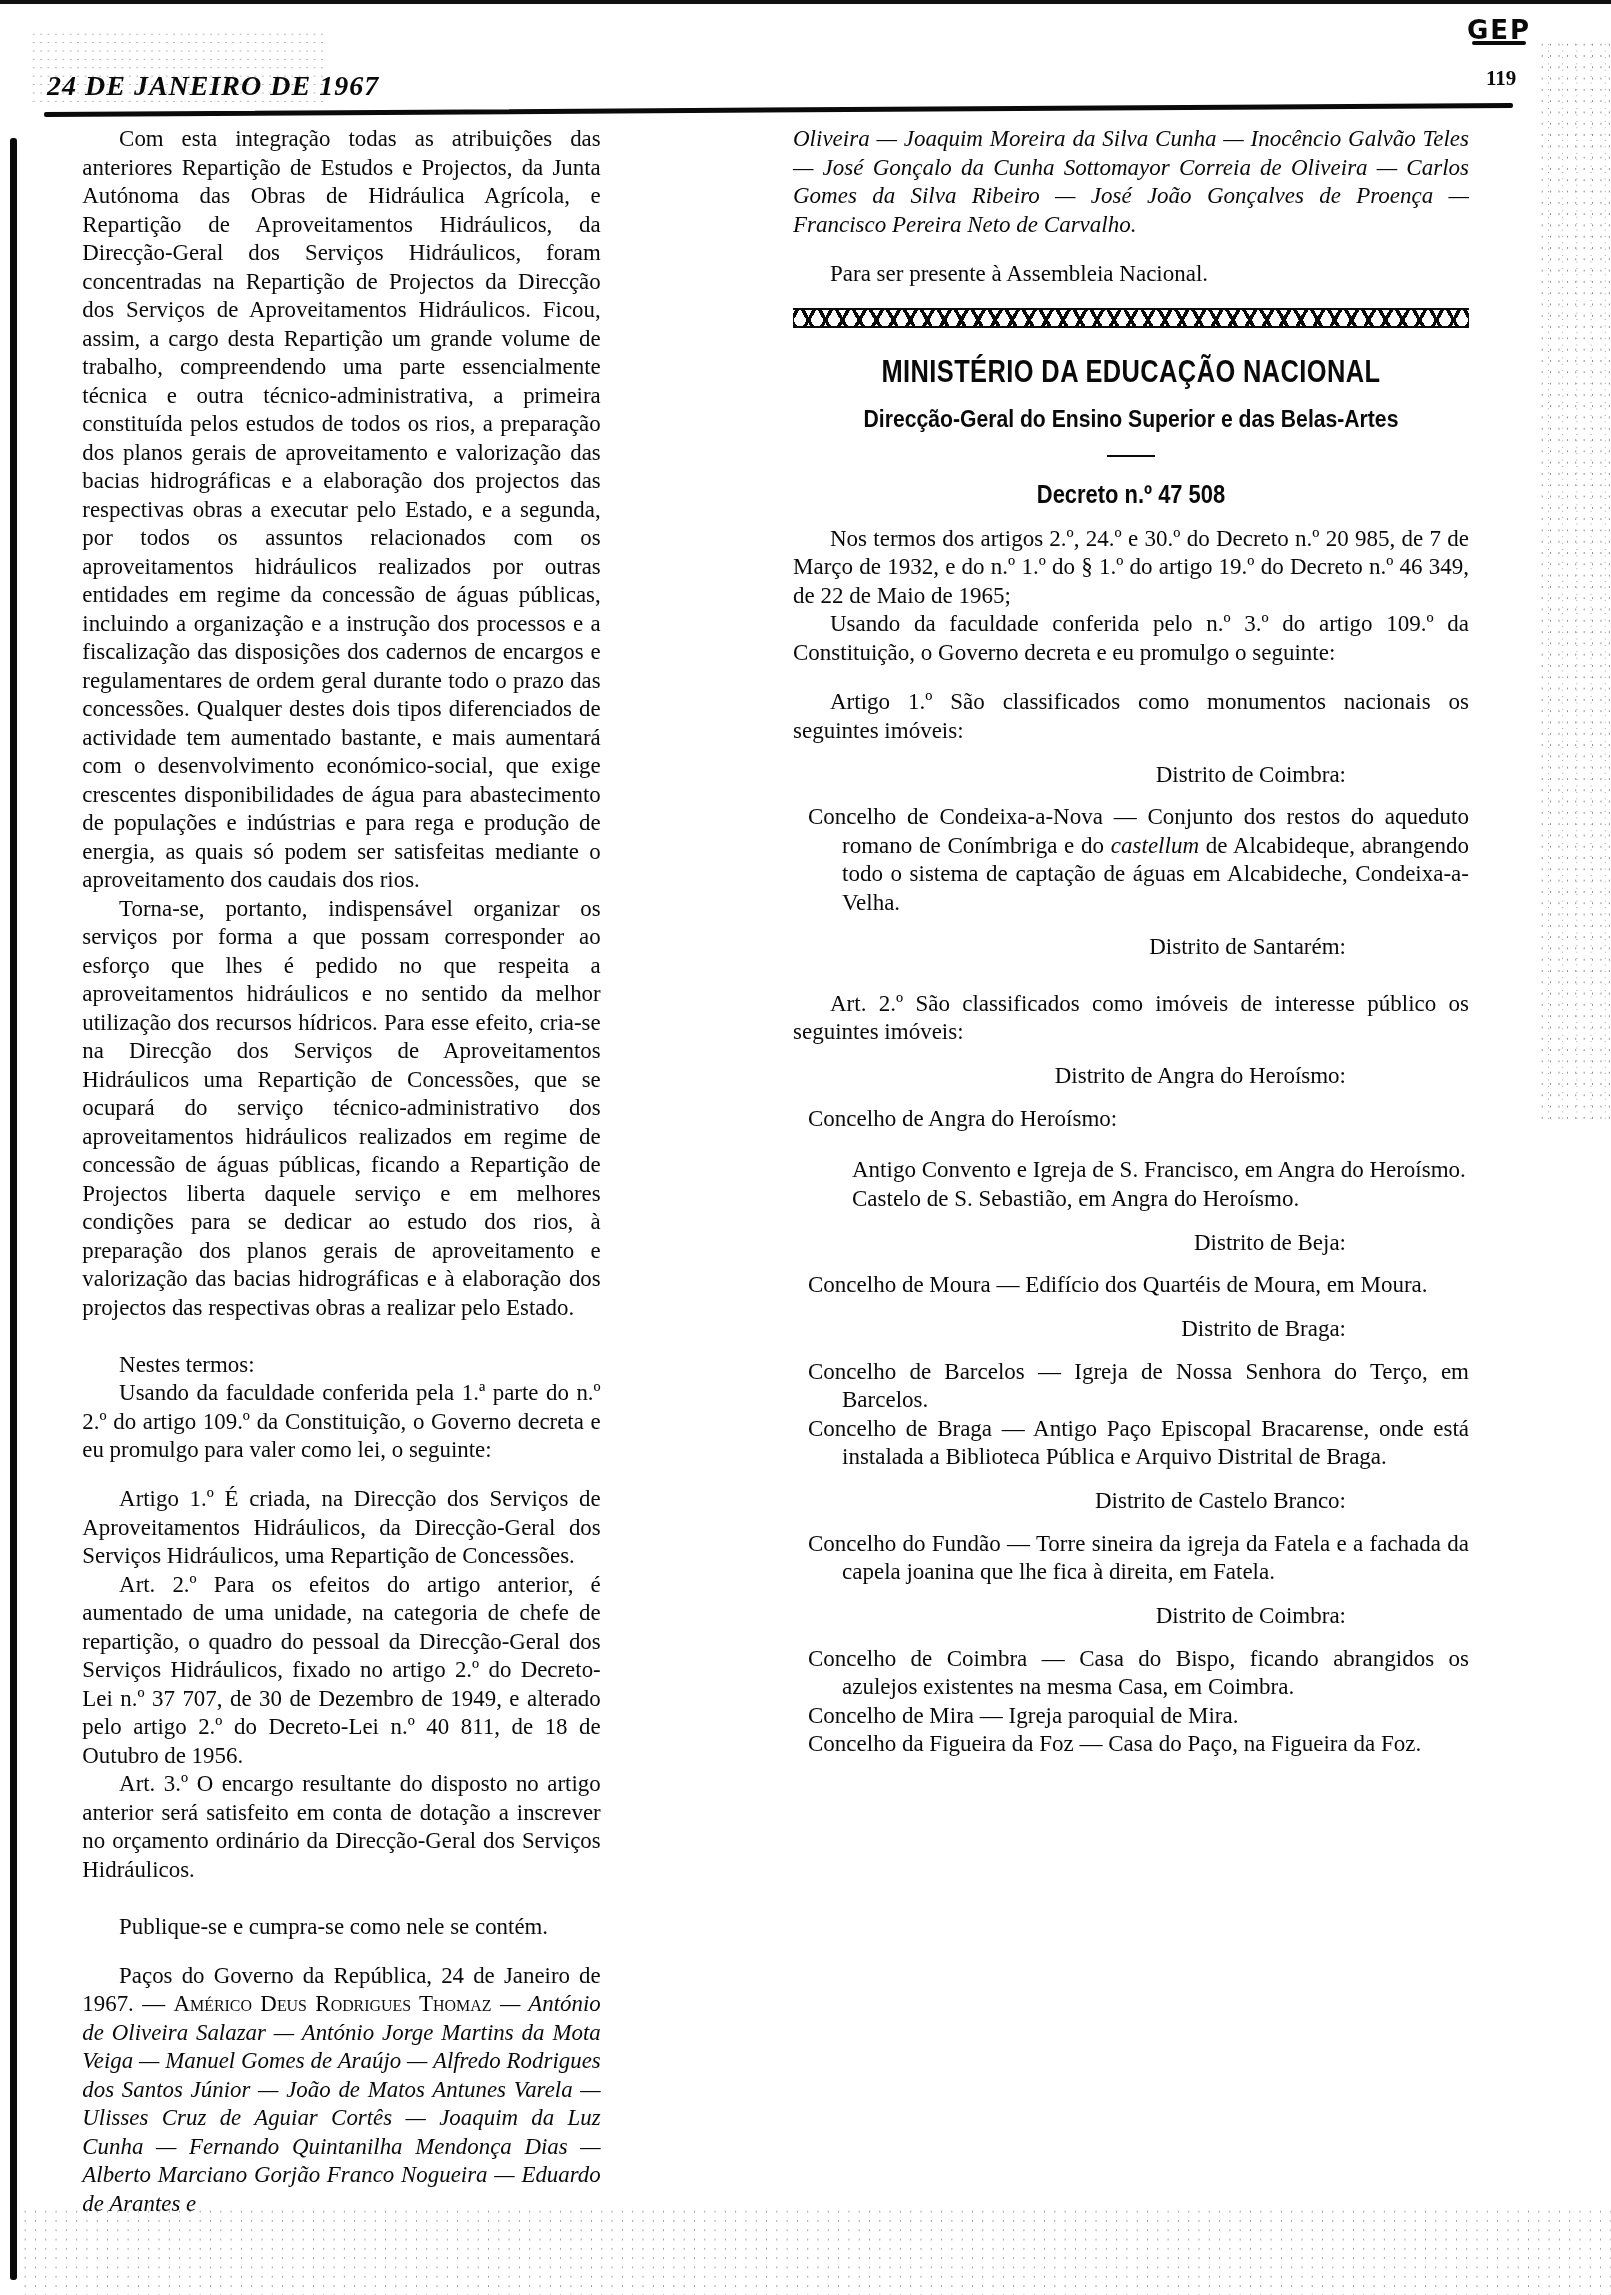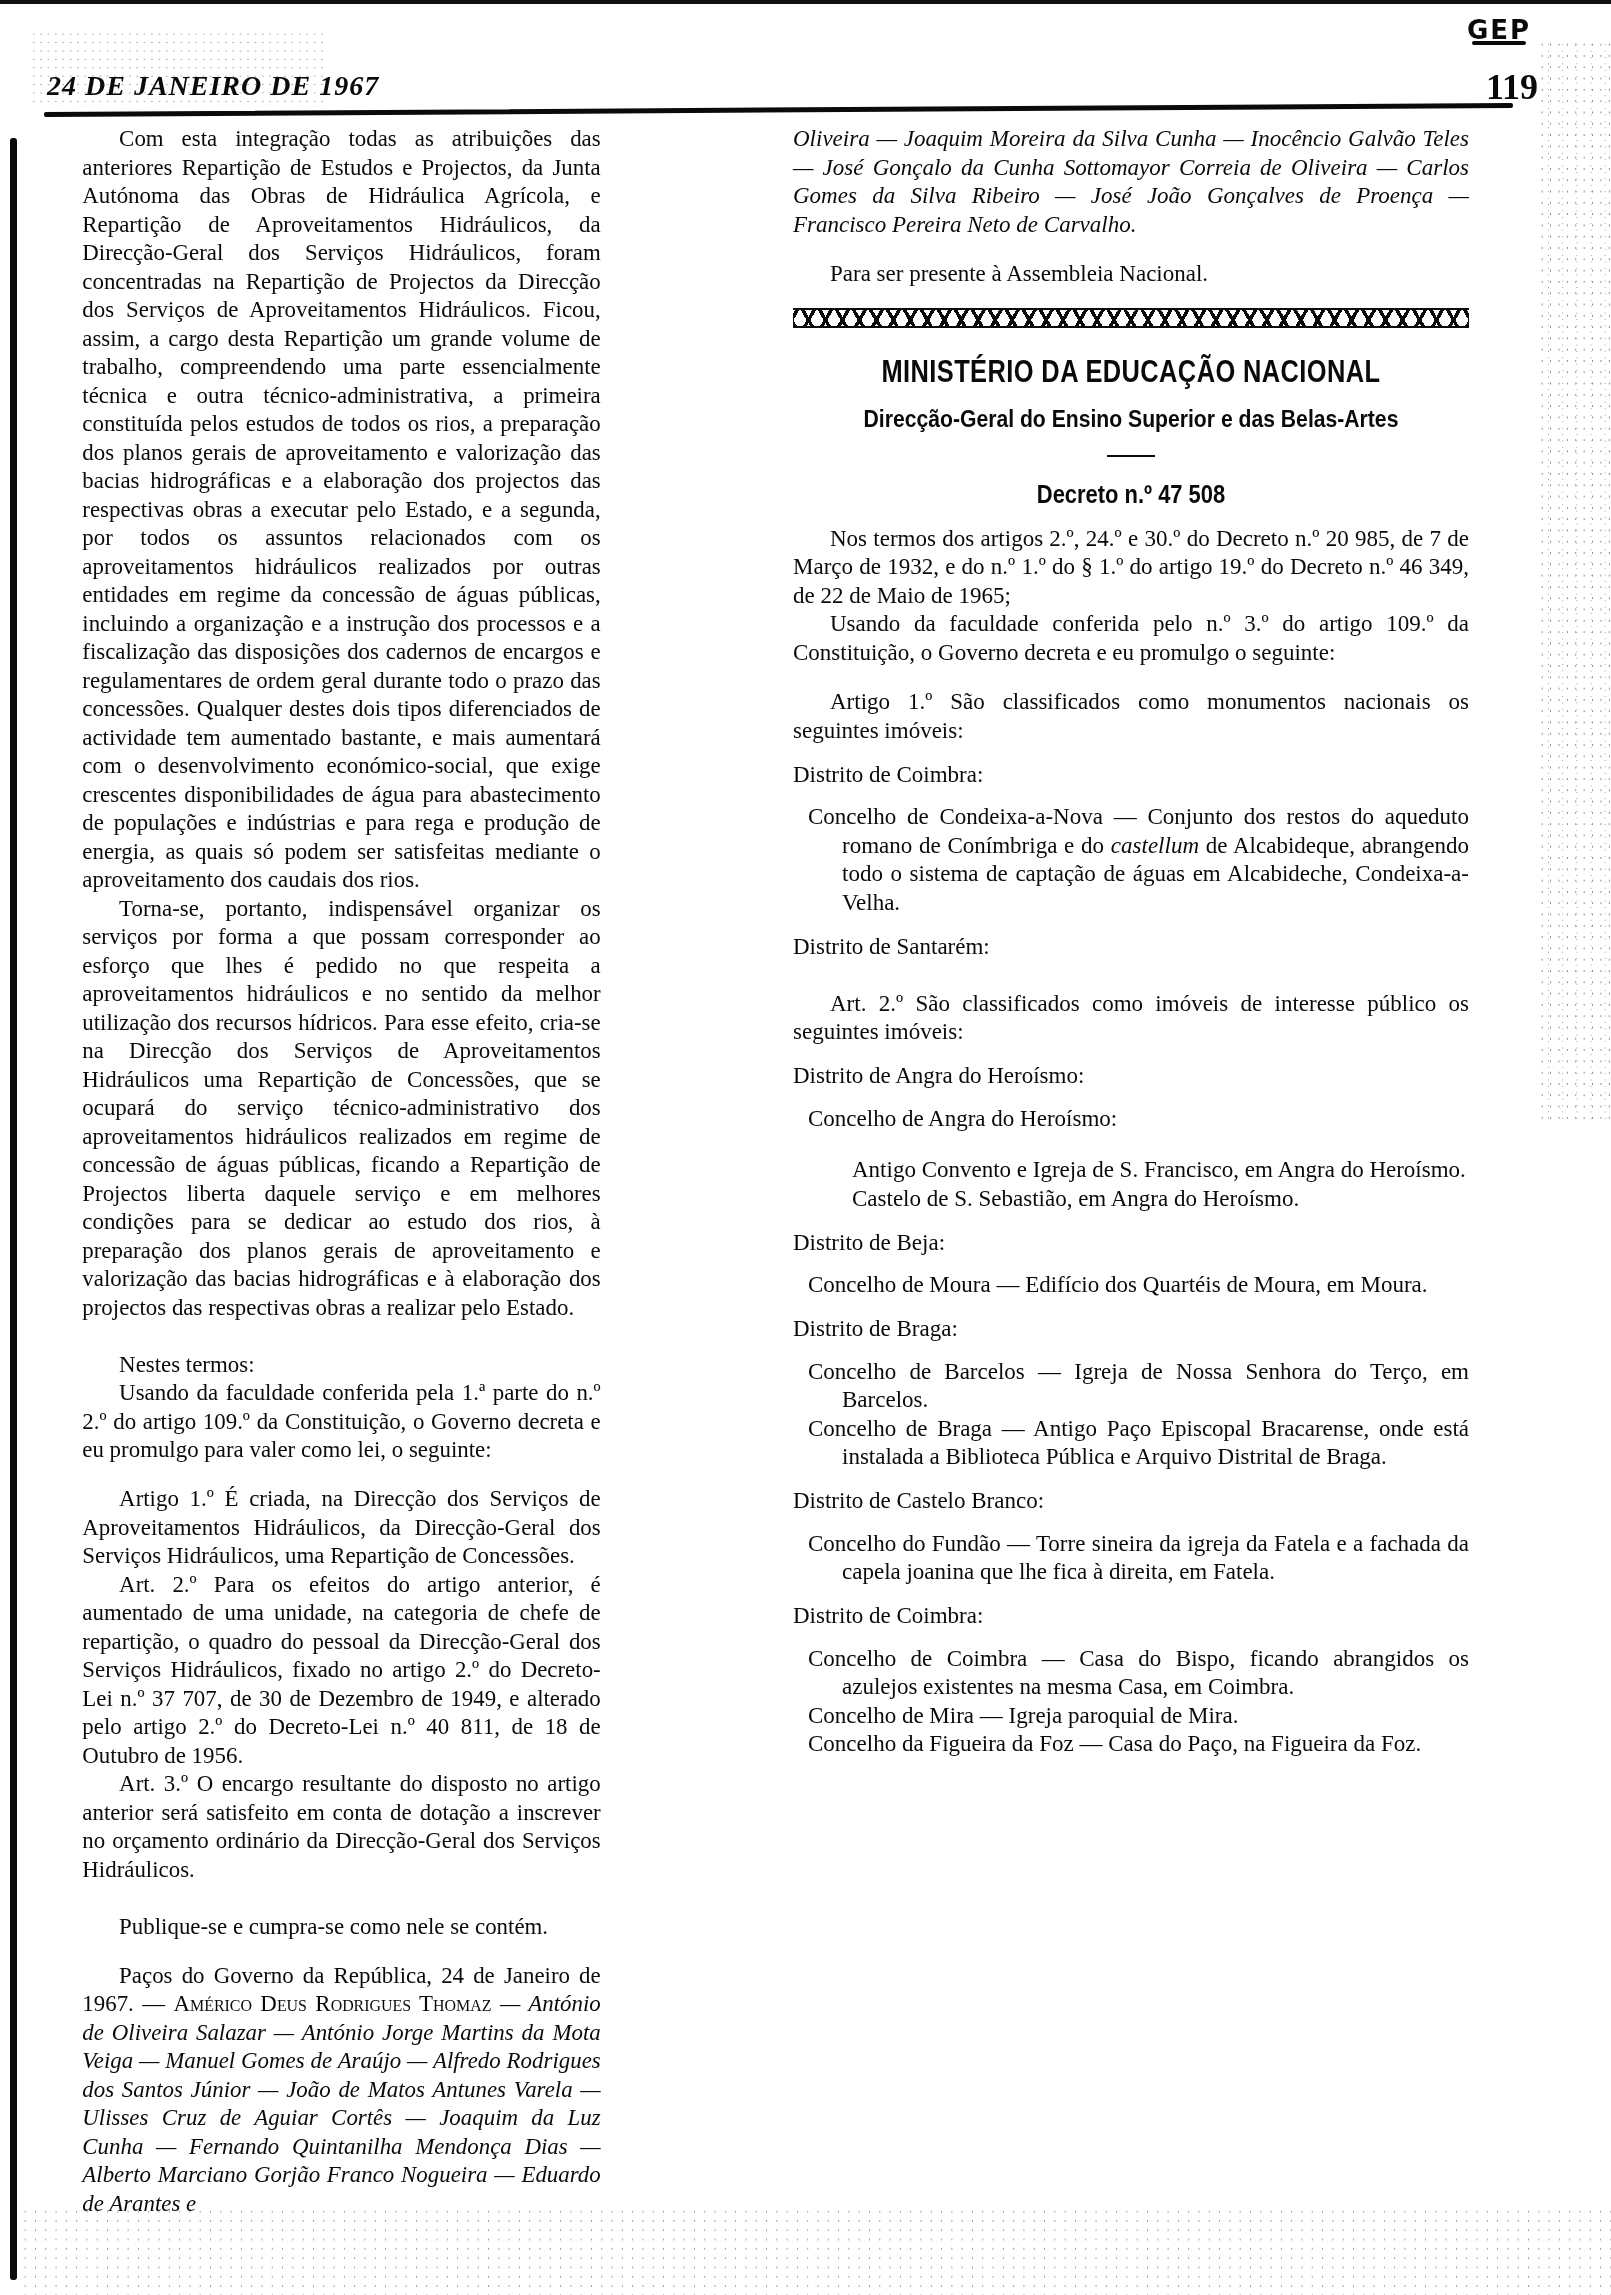--- a/index.html
+++ b/index.html
@@ -18,21 +18,21 @@
     background-size: 8.4px 11.3px, 14.2px 6.4px; background-position: 0 0, 3.4px 2.5px; opacity: .55; }
   .speckle-bottom { position: absolute; left: 19.7px; bottom: 0; width: 1592px; height: 88px;
     background-image: radial-gradient(#222 0.6px, transparent 0.8px), radial-gradient(#333 0.5px, transparent 0.7px);
     background-size: 10.3px 9.3px, 16px 5.4px; opacity: .45; }
   .speckle-topleft { position: absolute; left: 29.5px; top: 29.5px; width: 295px; height: 74px;
     background-image: radial-gradient(#333 0.6px, transparent 0.7px); background-size: 7.4px 8.4px; opacity: .4; }
 
   
   .header-date { position: absolute; left: 47px; top: 70px; font-size: 28px; font-weight: bold; font-style: italic; letter-spacing: 1px; }
   .header-rule { position: absolute; left: 44px; top: 112px; width: 1469px; height: 4.9px; background: #0a0a0a; border-radius: 2px; transform: rotate(-0.35deg); transform-origin: left; }
-  .page-number { position: absolute; left: 1486px; top: 66px; font-size: 36px; font-weight: bold; }
+  .page-number { position: absolute; left: 1486px; top: 66px; font-size: 21px; font-weight: bold; }
   .handwritten-mark { position: absolute; left: 1467px; top: 14.7px; font-size: 26px; font-family: "DejaVu Sans", sans-serif; font-weight: bold; letter-spacing: 2px; }
   .handwritten-mark::after { content: ""; position: absolute; left: 4.9px; right: 4.9px; bottom: 0; height: 3.4px; background: #0a0a0a; border-radius: 2px; }
 
   
   .col { position: absolute; top: 125px; font-size: 23px; line-height: 28.5px; text-align: justify; }
   .col-left { left: 81px; width: 516px; transform: scaleX(0.995); }
   .col-left, .col-right { hyphens: manual; }
   .col-left { width: 518px; }
   .col-right { left: 793px; width: 676px; }
   .col-left { width: 518px; }
@@ -46,21 +46,21 @@
   .ornament { height: 16.7px; margin: 19.7px 0 23.6px 0;
     background:
       repeating-linear-gradient(60deg, #0a0a0a 0 3.4px, transparent 3.4px 14.7px),
       repeating-linear-gradient(-60deg, #0a0a0a 0 3.4px, transparent 3.4px 14.7px);
     border-top: 2px solid #0a0a0a; border-bottom: 2px solid #0a0a0a; }
 
   .ministry { text-align: center; font-family: "Liberation Sans", "DejaVu Sans", sans-serif; font-weight: bold; font-size: 31px; line-height: 39px; letter-spacing: 0.5px; transform: scaleX(0.82); }
   .direction { text-align: center; font-family: "Liberation Sans", "DejaVu Sans", sans-serif; font-weight: bold; font-size: 24.6px; line-height: 34px; margin-top: 10.8px; transform: scaleX(0.86); }
   .short-rule { width: 48px; height: 2.9px; background: #0a0a0a; margin: 18.7px auto 19.7px auto; }
   .decree-title { text-align: center; font-family: "Liberation Sans", "DejaVu Sans", sans-serif; font-weight: bold; font-size: 25.5px; line-height: 34px; margin-bottom: 13.8px; transform: scaleX(0.86); }
-  .district { text-align: left; text-indent: 0; margin: 15.7px 0 13.8px 0; padding-right: 123px; }
+  .district { text-align: right; text-indent: 0; margin: 15.7px 0 13.8px 0; padding-right: 123px; }
   .entry { text-indent: -34px; padding-left: 49px; text-align: justify; }
   .subentry { text-indent: -34px; padding-left: 93px; }
 </style>
 </head>
 <body>
 
 <div class="page">
   <div class="top-rule"></div>
   <div class="speckle-topleft"></div>
   <div class="speckle-right"></div>

